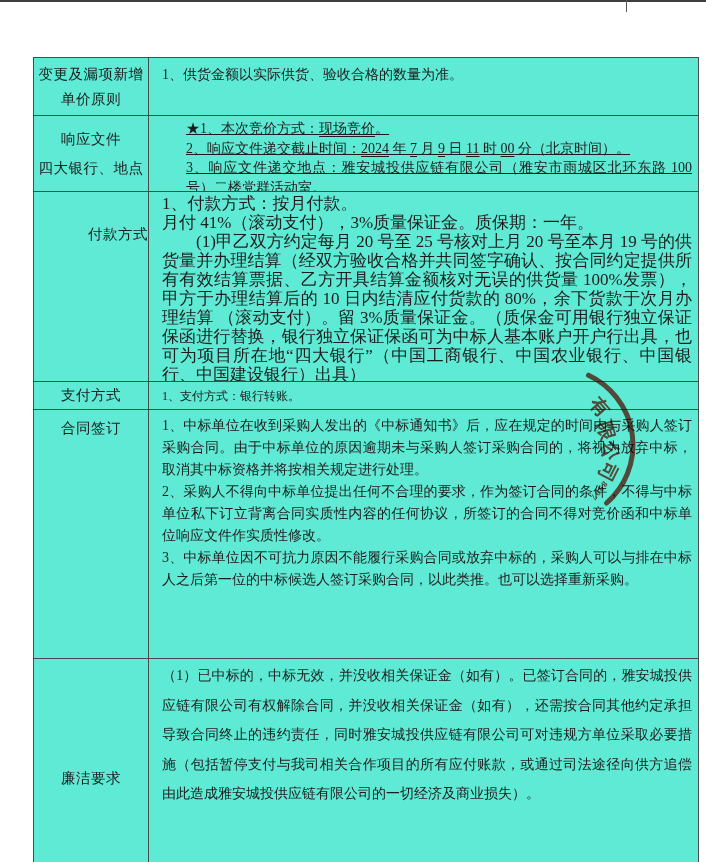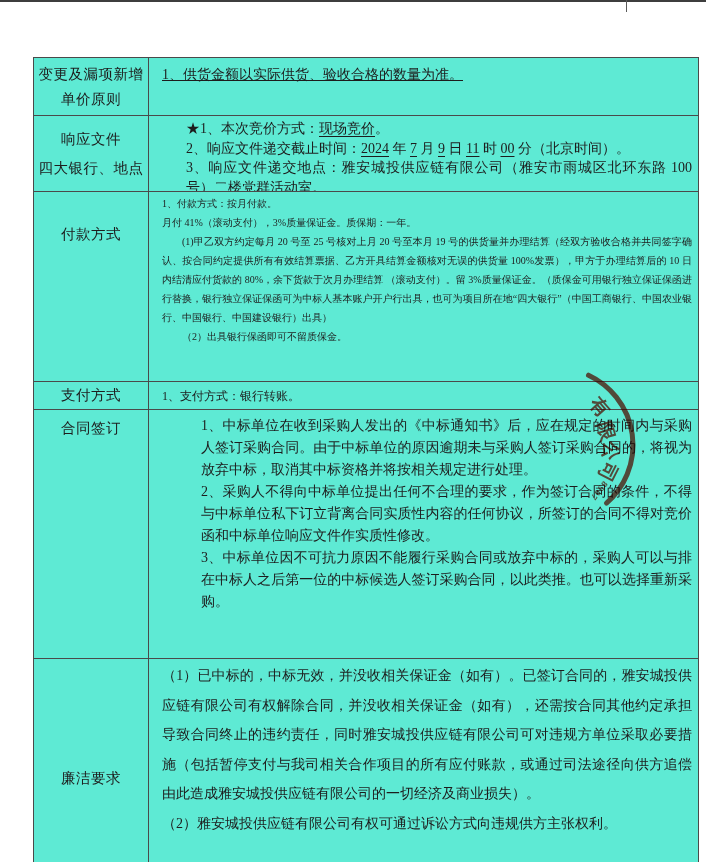--- a/index.html
+++ b/index.html
@@ -22,34 +22,34 @@
     display:flex;flex-direction:column;align-items:center;justify-content:center;
     text-align:center;font-size:14.5px;letter-spacing:.5px;box-sizing:border-box;
   }
   .content-cell{flex:1;padding:0 6px 0 13px;box-sizing:border-box;overflow:hidden;}
   .para{margin:0;text-align:justify;}
   .para.indent{text-indent:2em;}
   .u{text-decoration:underline;text-underline-offset:3px;}
 
   .r1{height:58px;}
   .r1 .label-cell{line-height:25px;}
-  .r1 .content-cell{padding-top:7px;font-size:14px;line-height:19px;text-decoration:underline;}
+  .r1 .content-cell{padding-top:7px;font-size:14px;line-height:19px;}
 
   .r2{height:76px;gap:24px;}
   .r2 .label-cell{line-height:29px;}
-  .r2 .content-cell{padding-top:3px;font-size:14px;line-height:19.5px;}
+  .r2 .content-cell{padding-top:3px;font-size:14px;line-height:19.5px;text-decoration:underline;}
 
   .r3{height:190px;}
-  .r3 .label-cell{justify-content:flex-start;padding-top:33px;}
-  .r3 .content-cell{padding-top:2px;font-size:10px;line-height:19px;}
+  .r3 .label-cell{justify-content:flex-start;padding-top:33px;align-items:flex-end;}
+  .r3 .content-cell{padding-top:2px;font-size:17px;line-height:19px;}
 
   .r4{height:28px;}
   .r4 .content-cell{display:flex;align-items:center;font-size:12px;line-height:16px;}
 
-  .r5{height:249px;gap:39px;}
+  .r5{height:249px;}
   .r5 .label-cell{justify-content:flex-start;padding-top:9px;}
   .r5 .content-cell{padding-top:5px;font-size:14px;line-height:22px;}
 
   .r6{height:238px;}
   .r6 .content-cell{padding-top:2px;font-size:14px;line-height:29.5px;}
 
   .seal{
     position:absolute;left:525px;top:350px;width:185px;height:185px;
     opacity:.88;mix-blend-mode:multiply;pointer-events:none;
   }
@@ -120,21 +120,20 @@
           <p class="para"><span>3、中标单位因不可抗力原因不能履行采购合同或放弃中标的，采购人可以与排在中标人之后第一位的中标候选人签订采购合同，以此类推。也可以选择重新采购。</span></p>
         </div>
     </div>
 
     <div class="row r6">
       <div class="label-cell">
         <span>廉洁要求</span>
       </div>
       <div class="content-cell">
           <p class="para"><span>（1）已中标的，中标无效，并没收相关保证金（如有）。已签订合同的，雅安城投供应链有限公司有权解除合同，并没收相关保证金（如有），还需按合同其他约定承担导致合同终止的违约责任，同时雅安城投供应链有限公司可对违规方单位采取必要措施（包括暂停支付与我司相关合作项目的所有应付账款，或通过司法途径向供方追偿由此造成雅安城投供应链有限公司的一切经济及商业损失）。</span></p>
-          <p class="para"><span>（2）雅安城投供应链有限公司有权可通过诉讼方式向违规供方主张权利。</span></p>
         </div>
     </div>
 
   </div>
 
   <svg class="seal" viewBox="525 350 185 185" aria-hidden="true">
     <path d="M 588.5 375.2 A 77 77 0 0 1 606.5 503.1" stroke="#d6372b" stroke-width="5" fill="none" stroke-linecap="round"></path>
     <text x="600" y="407" font-size="19" transform="rotate(49 600 407)">有</text>
     <text x="606" y="431" font-size="19" transform="rotate(74 606 431)">限</text>
     <text x="611" y="451" font-size="19" transform="rotate(96 611 451)">公</text>

